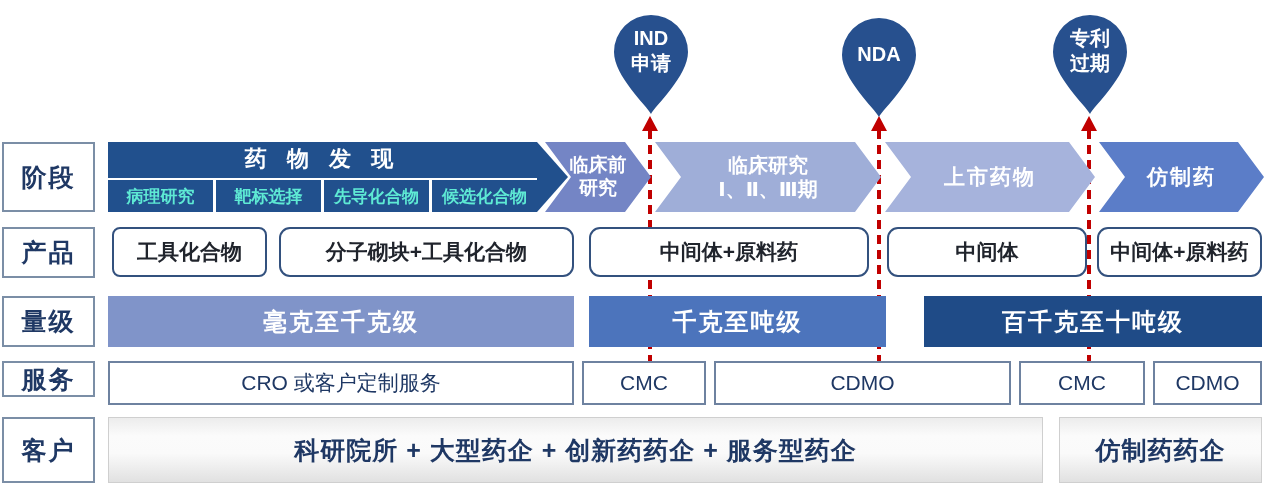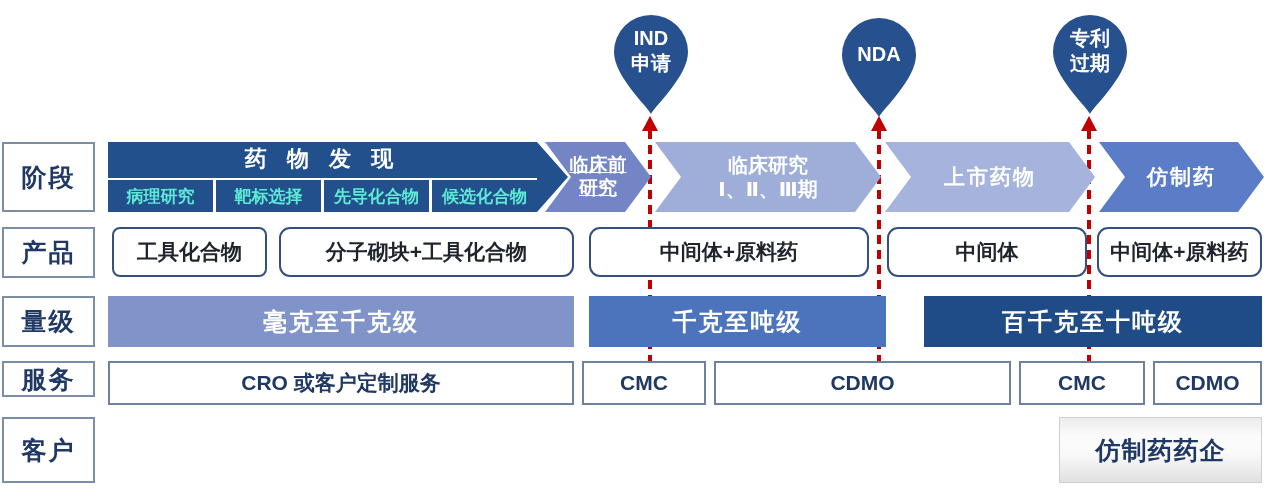--- a/index.html
+++ b/index.html
@@ -69,21 +69,21 @@
   .scalebar{
     position:absolute;top:296px;height:51px;z-index:2;
     display:flex;align-items:center;justify-content:center;
     color:#ffffff;font-size:24px;font-weight:bold;letter-spacing:2px;
   }
   
   .servbox{
     position:absolute;top:361px;height:44px;z-index:2;box-sizing:border-box;
     background:#ffffff;border:2px solid #6E82A0;
     display:flex;align-items:center;justify-content:center;
-    color:#1F3864;font-size:21px;font-weight:bold;
+    color:#1F3864;font-size:21px;font-weight:normal;
   }
   
   .custbox{
     position:absolute;top:417px;height:66px;z-index:2;box-sizing:border-box;
     background:linear-gradient(180deg,#ececec 0%,#fbfbfb 28%,#fafafa 55%,#e1e1e1 100%);
     border:1px solid #cfcfcf;
     display:flex;align-items:center;justify-content:center;
     color:#1F3864;font-size:25px;font-weight:bold;letter-spacing:1px;
   }
 </style>
@@ -135,21 +135,21 @@
 
   <div class="stage-band arrow-first" style="left:108px;width:460px;">
     <div class="disc-title">药 物 发 现</div>
     <div class="disc-steps">
       <div class="disc-step">病理研究</div>
       <div class="disc-step">靶标选择</div>
       <div class="disc-step">先导化合物</div>
       <div class="disc-step">候选化合物</div>
     </div>
   </div>
-  <div class="stage-band chev" style="left:545px;width:106px;background:#7485C5;font-size:19px;text-decoration:underline;">
+  <div class="stage-band chev" style="left:545px;width:106px;background:#7485C5;font-size:19px;">
     <div>临床前</div>
     <div>研究</div>
   </div>
   <div class="stage-band chev" style="left:655px;width:226px;background:#9FAED8;font-size:20px;">
     <div>临床研究</div>
     <div>Ⅰ、Ⅱ、Ⅲ期</div>
   </div>
   <div class="stage-band chev" style="left:1099px;width:165px;background:#5B7DC8;font-size:21px;letter-spacing:2px;">
     <div>仿制药</div>
   </div>
@@ -166,15 +166,16 @@
   <div class="scalebar" style="left:108px;width:466px;background:#8094C9;">毫克至千克级</div>
   <div class="scalebar" style="left:589px;width:297px;background:#4C74BC;">千克至吨级</div>
   <div class="scalebar" style="left:924px;width:338px;background:#1F4B87;">百千克至十吨级</div>
 
   <div class="servbox" style="left:108px;width:466px;">CRO 或客户定制服务</div>
   <div class="servbox" style="left:582px;width:124px;">CMC</div>
   <div class="servbox" style="left:714px;width:297px;">CDMO</div>
   <div class="servbox" style="left:1019px;width:126px;">CMC</div>
   <div class="servbox" style="left:1153px;width:109px;">CDMO</div>
 
+  <div class="custbox" style="left:108px;width:935px;">科研院所 + 大型药企 + 创新药药企 + 服务型药企</div>
   <div class="custbox" style="left:1059px;width:203px;">仿制药药企</div>
 
 </div>
 
 </body></html>

